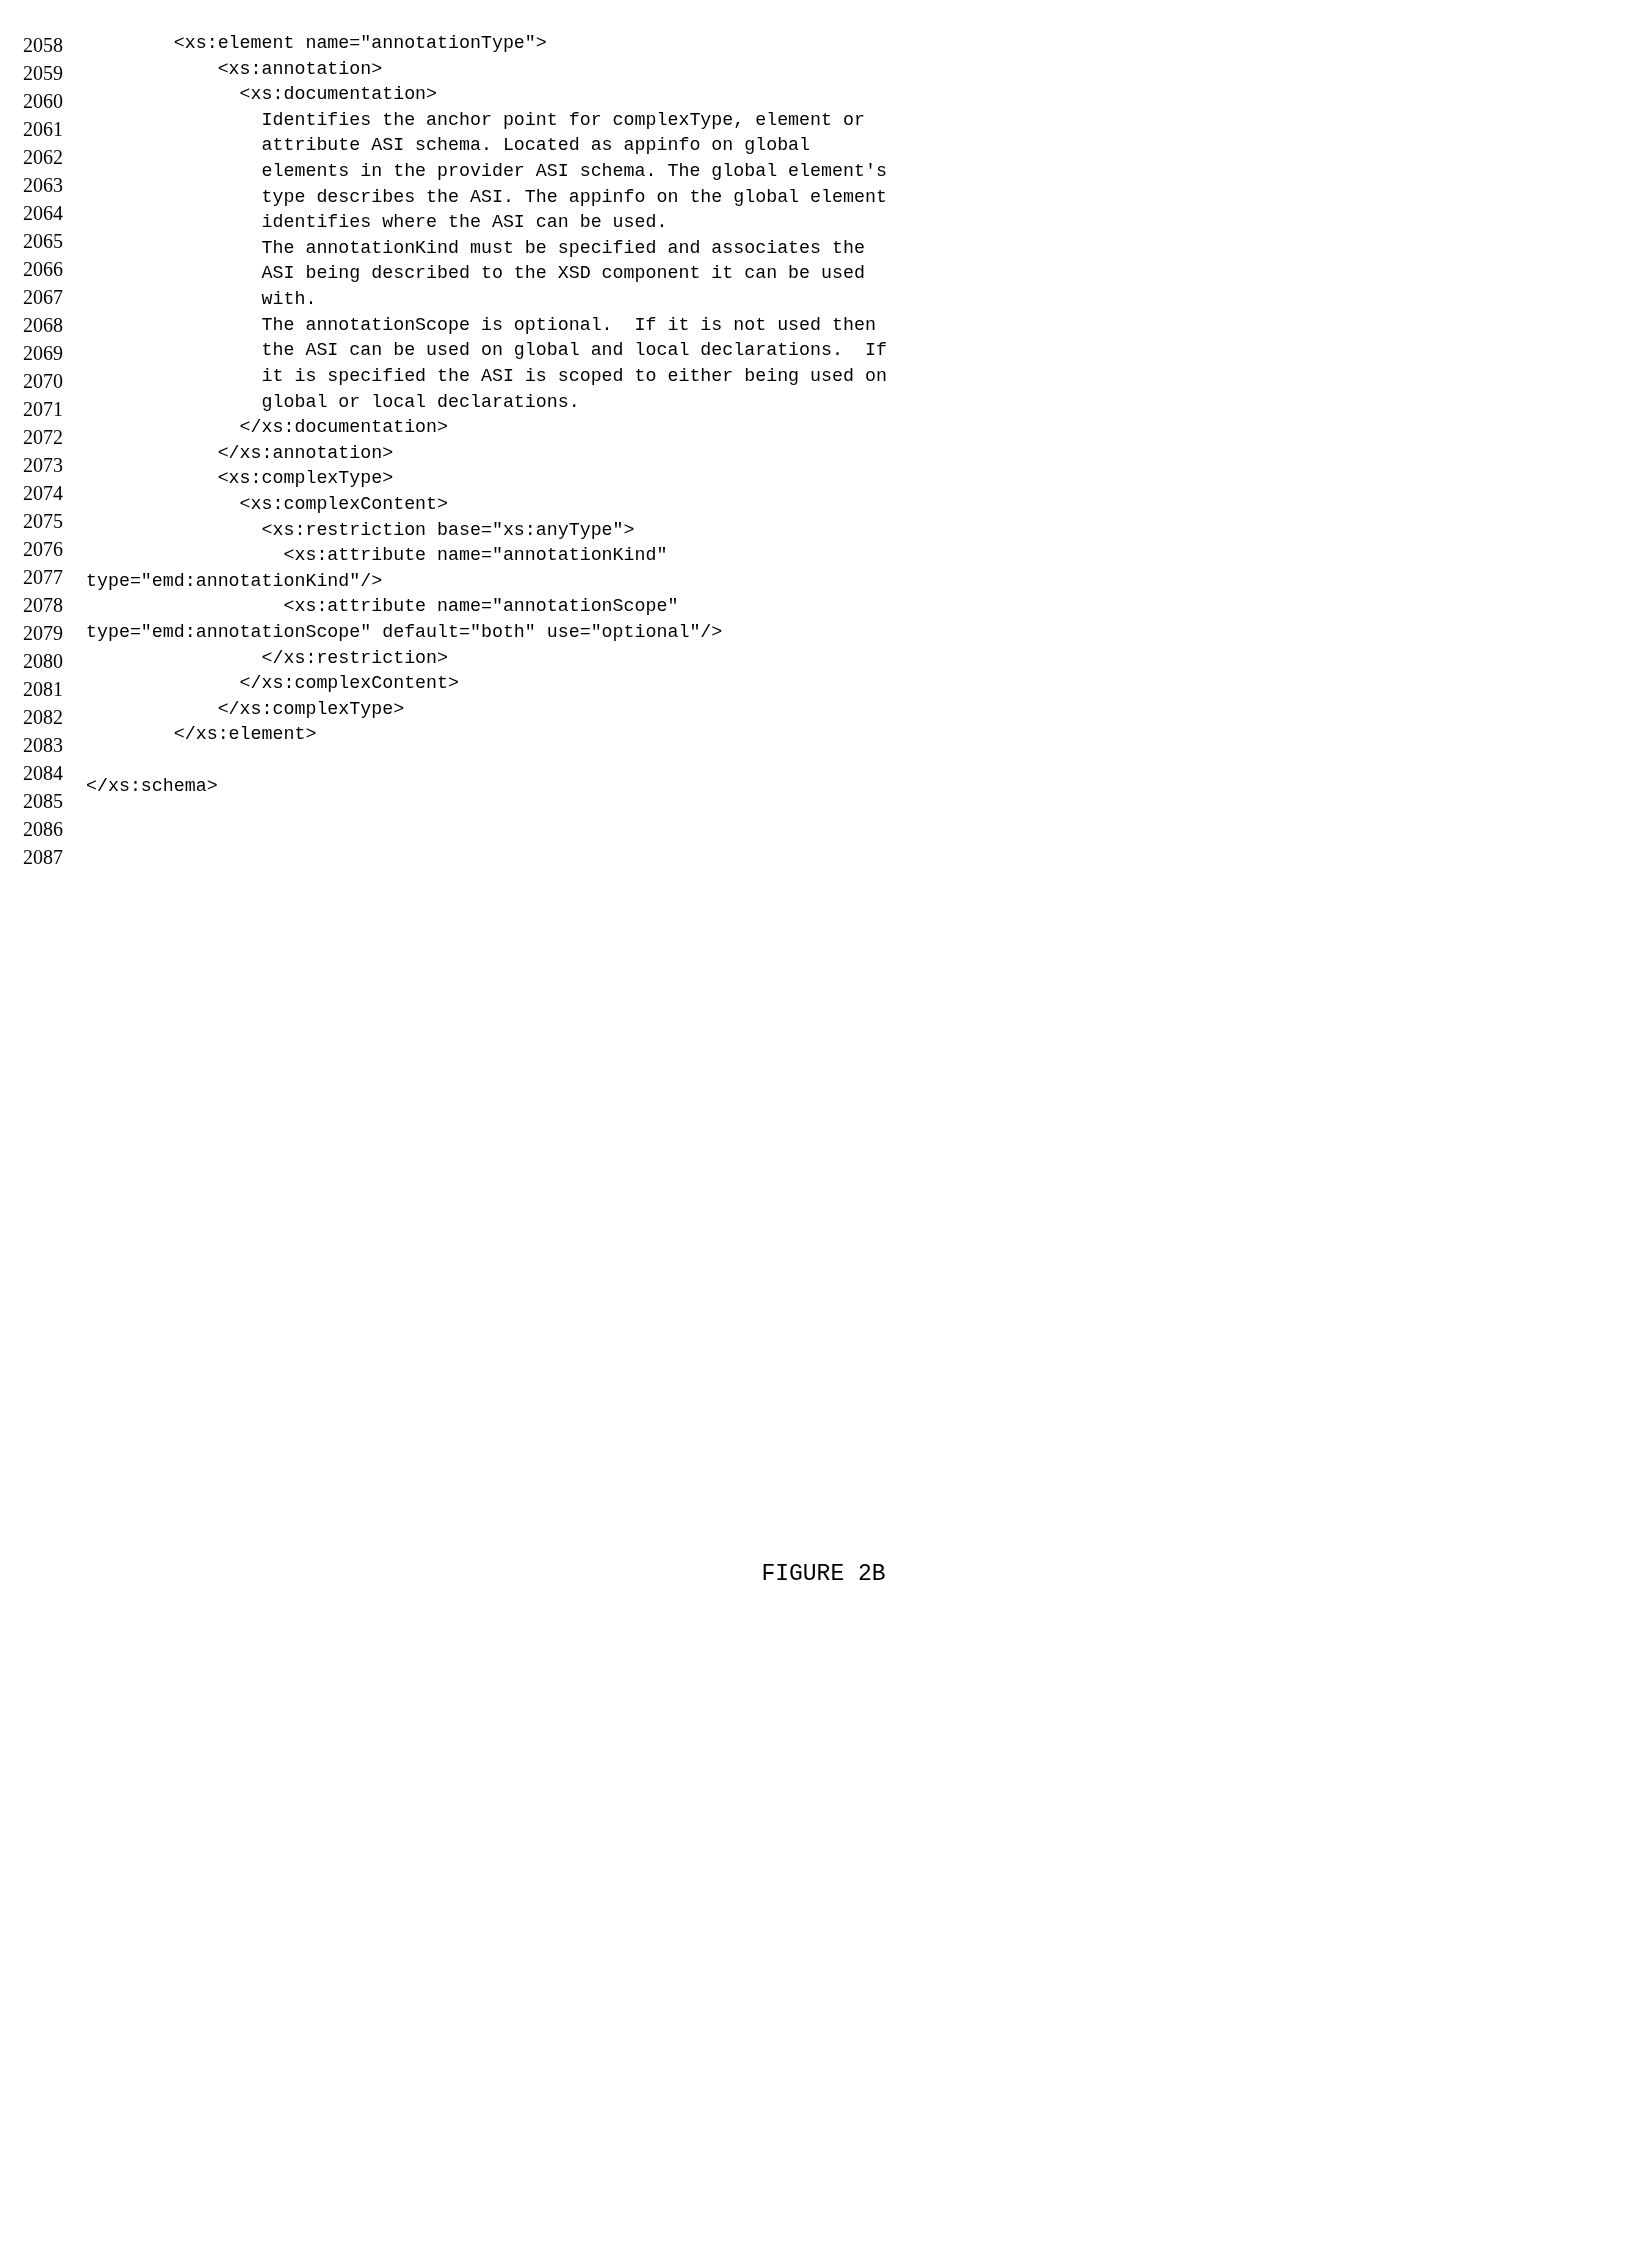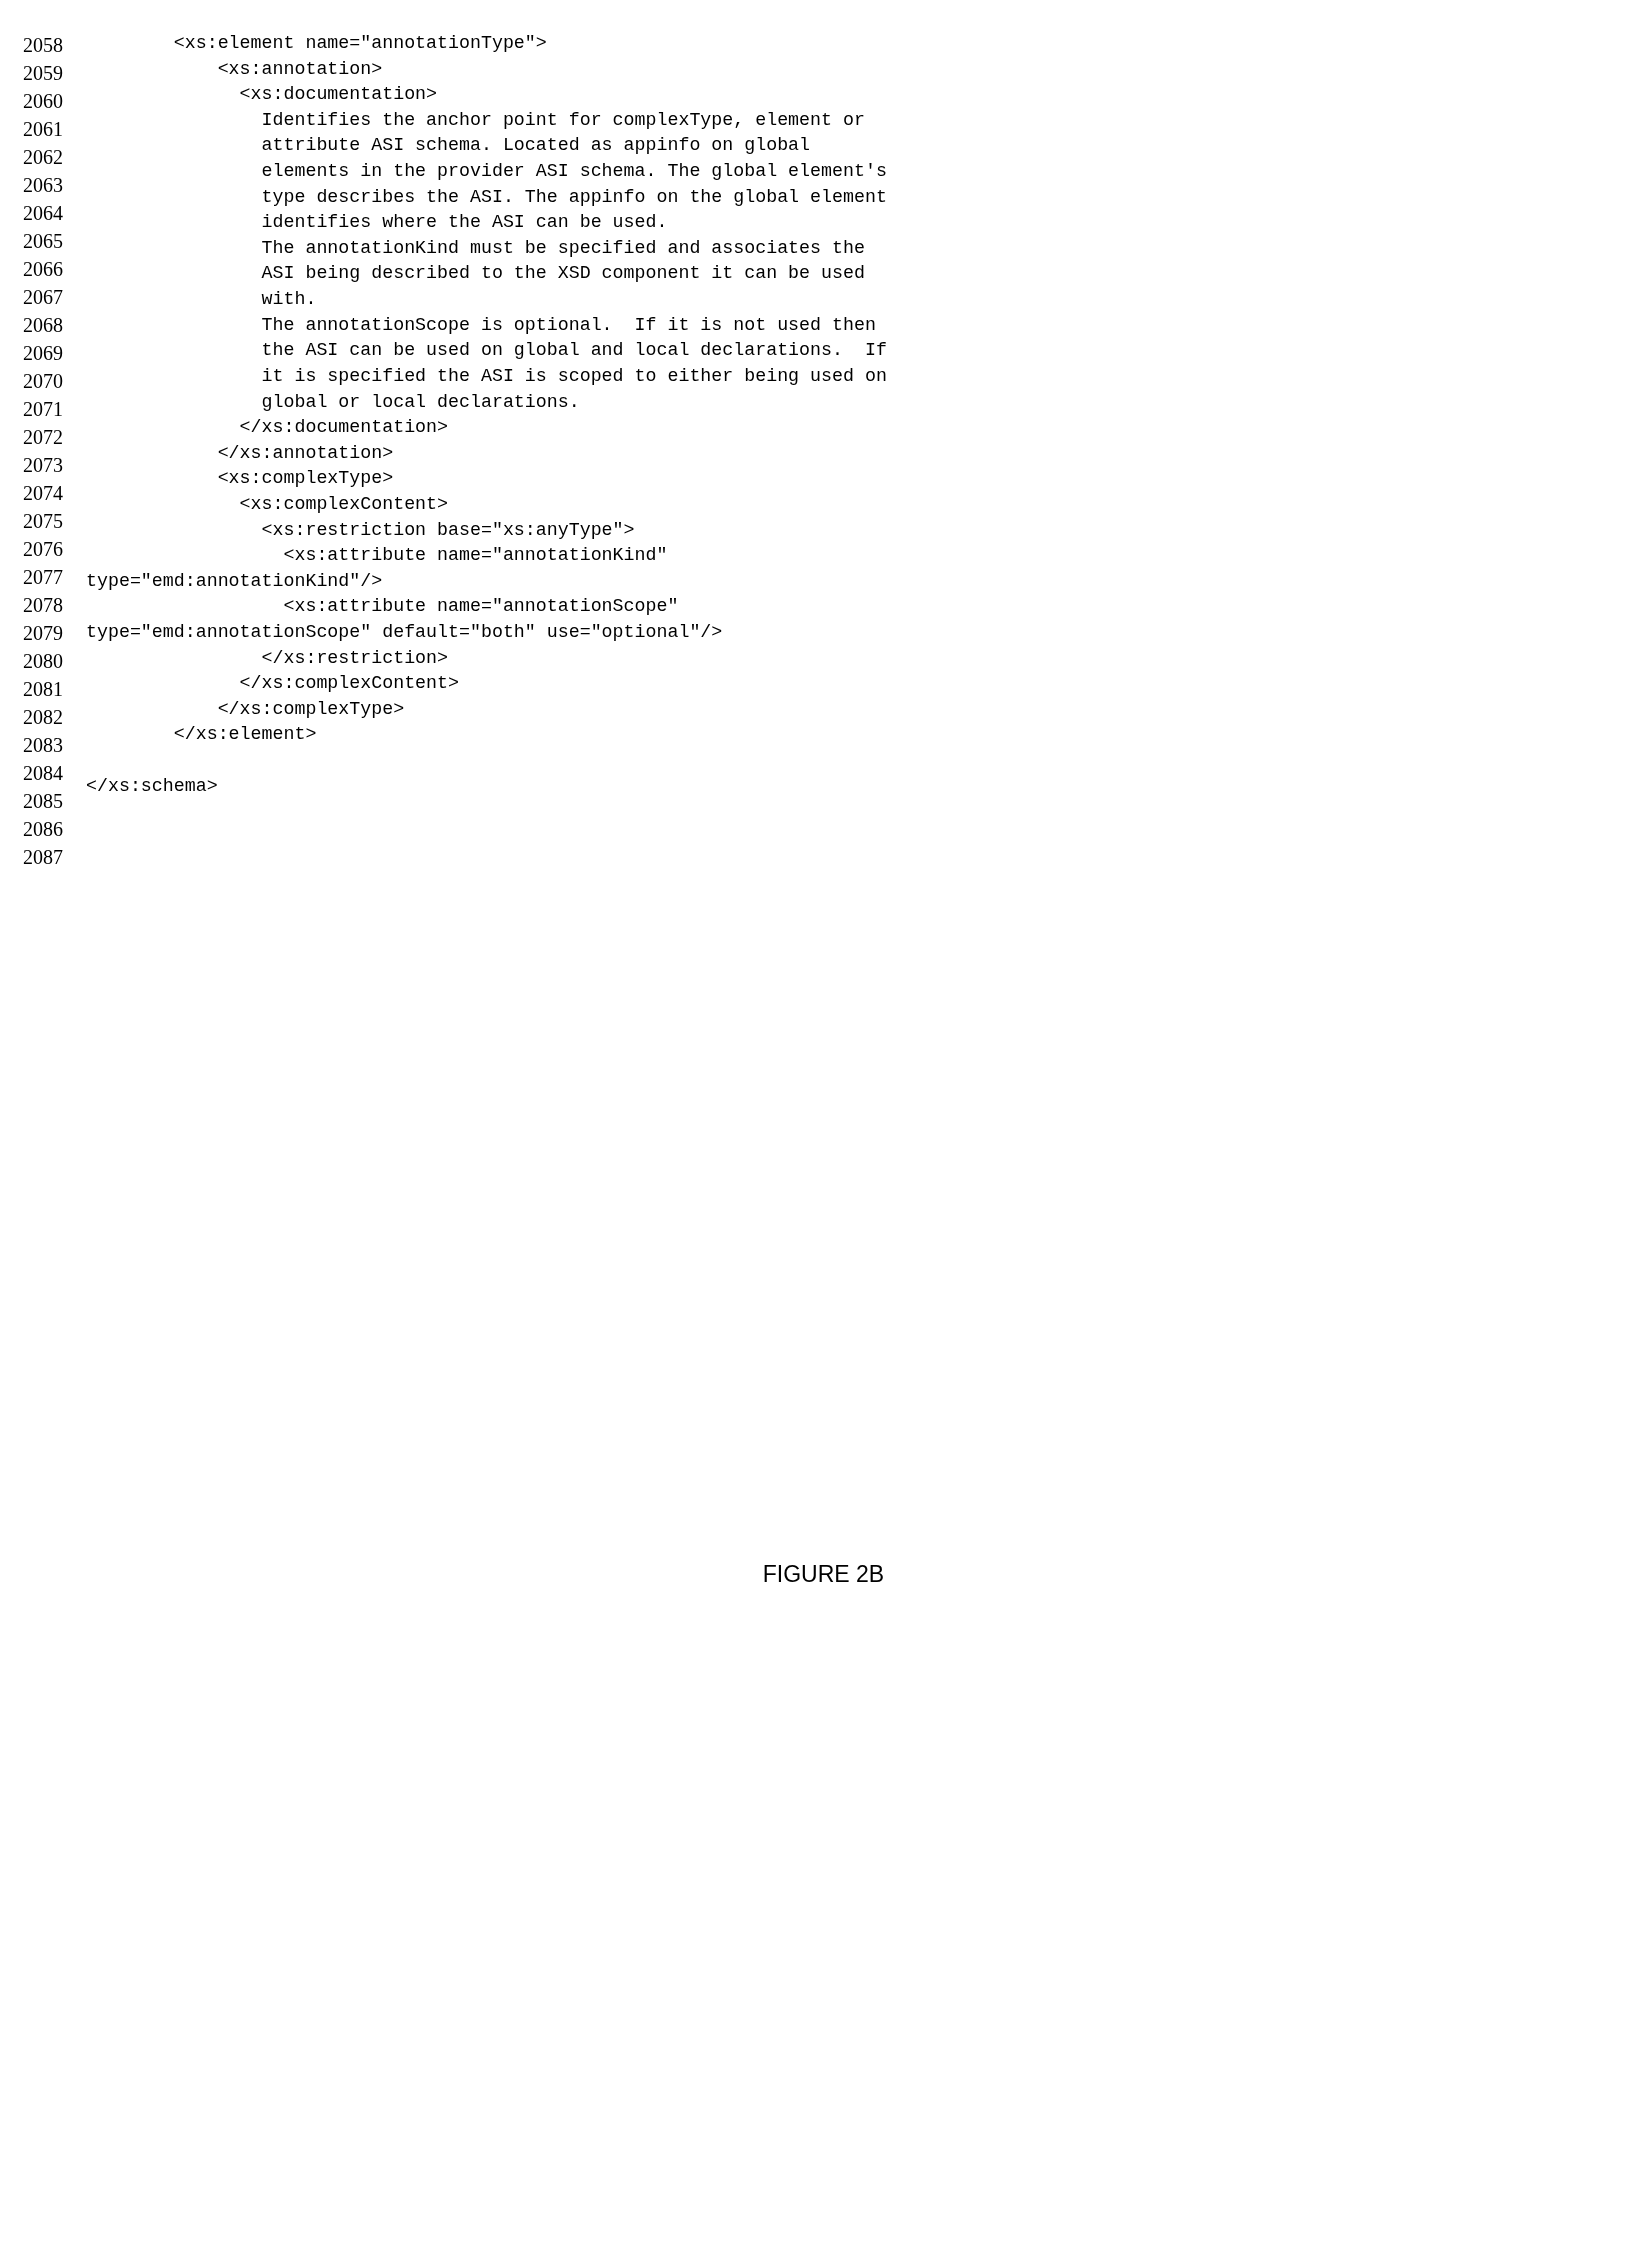--- a/index.html
+++ b/index.html
@@ -18,21 +18,21 @@
       font-size: 20px;
       text-align: left;
       padding-right: 23px;
       white-space: pre;
     }
     .code-content {
       white-space: pre;
       font-family: "Courier New", monospace;
     }
     .figure-caption {
-      font-family: Liberation Sans, sans-serif;
+      font-family: Liberation Mono, monospace;
       text-align: center;
       font-size: 23px;
       margin-top: 687px;
     }
   </style>
 </head>
 <body>
 
 <div class="code-container">
   <div class="line-numbers">2058

